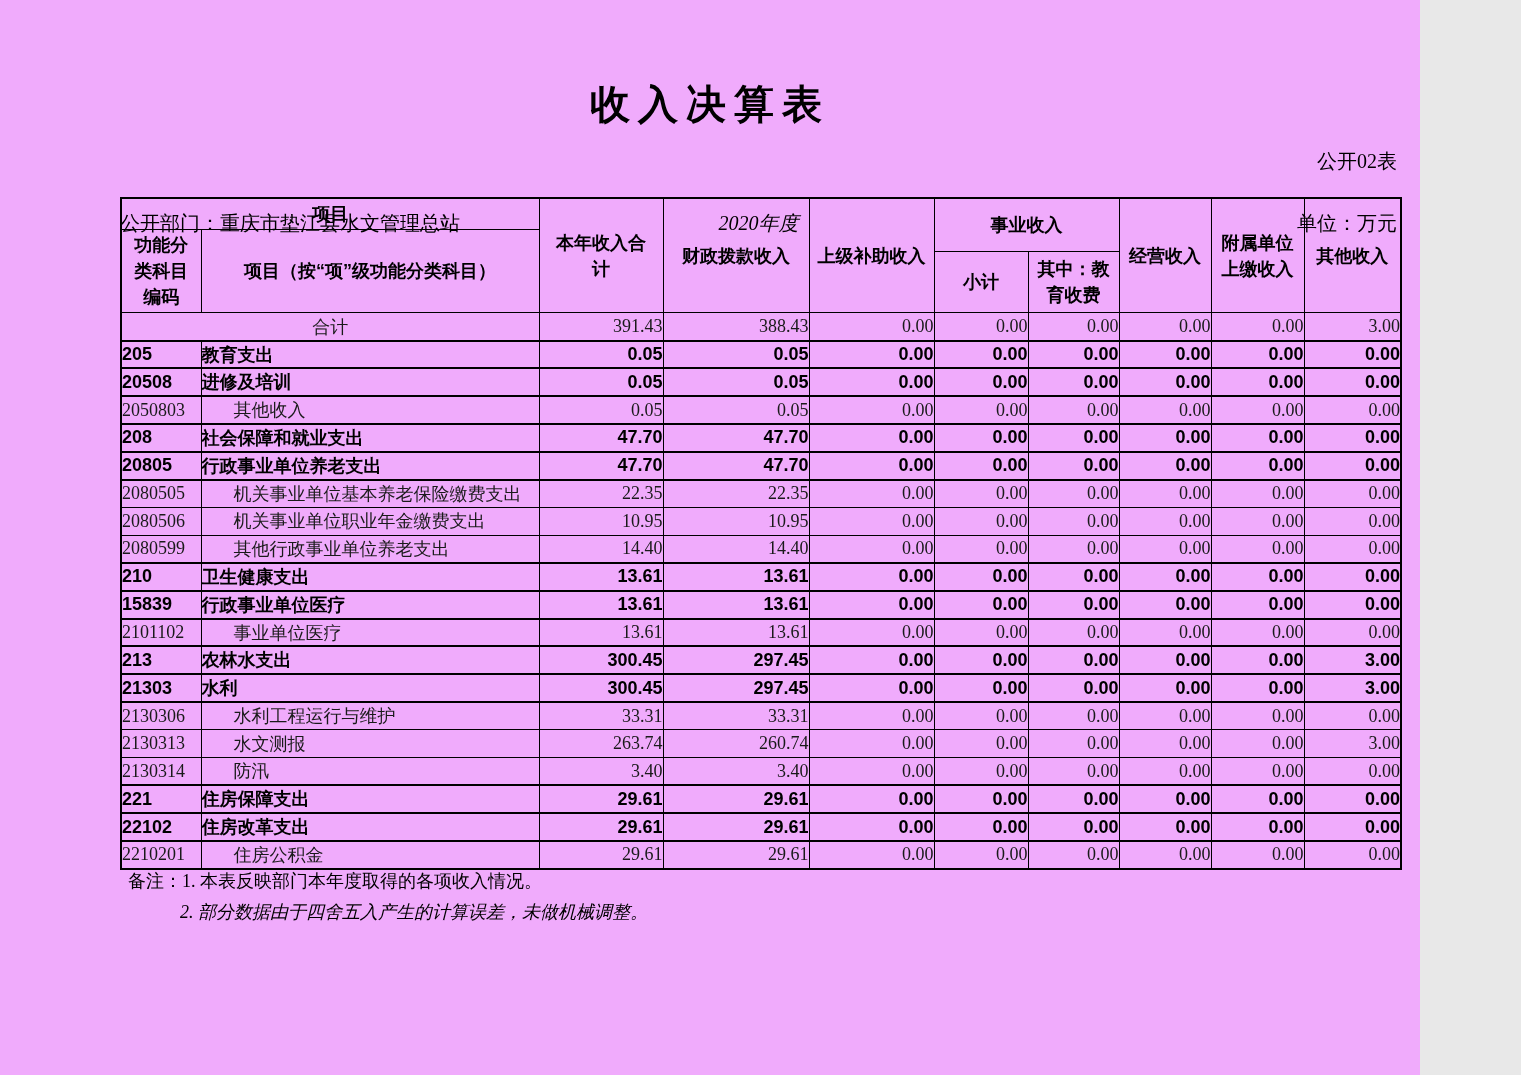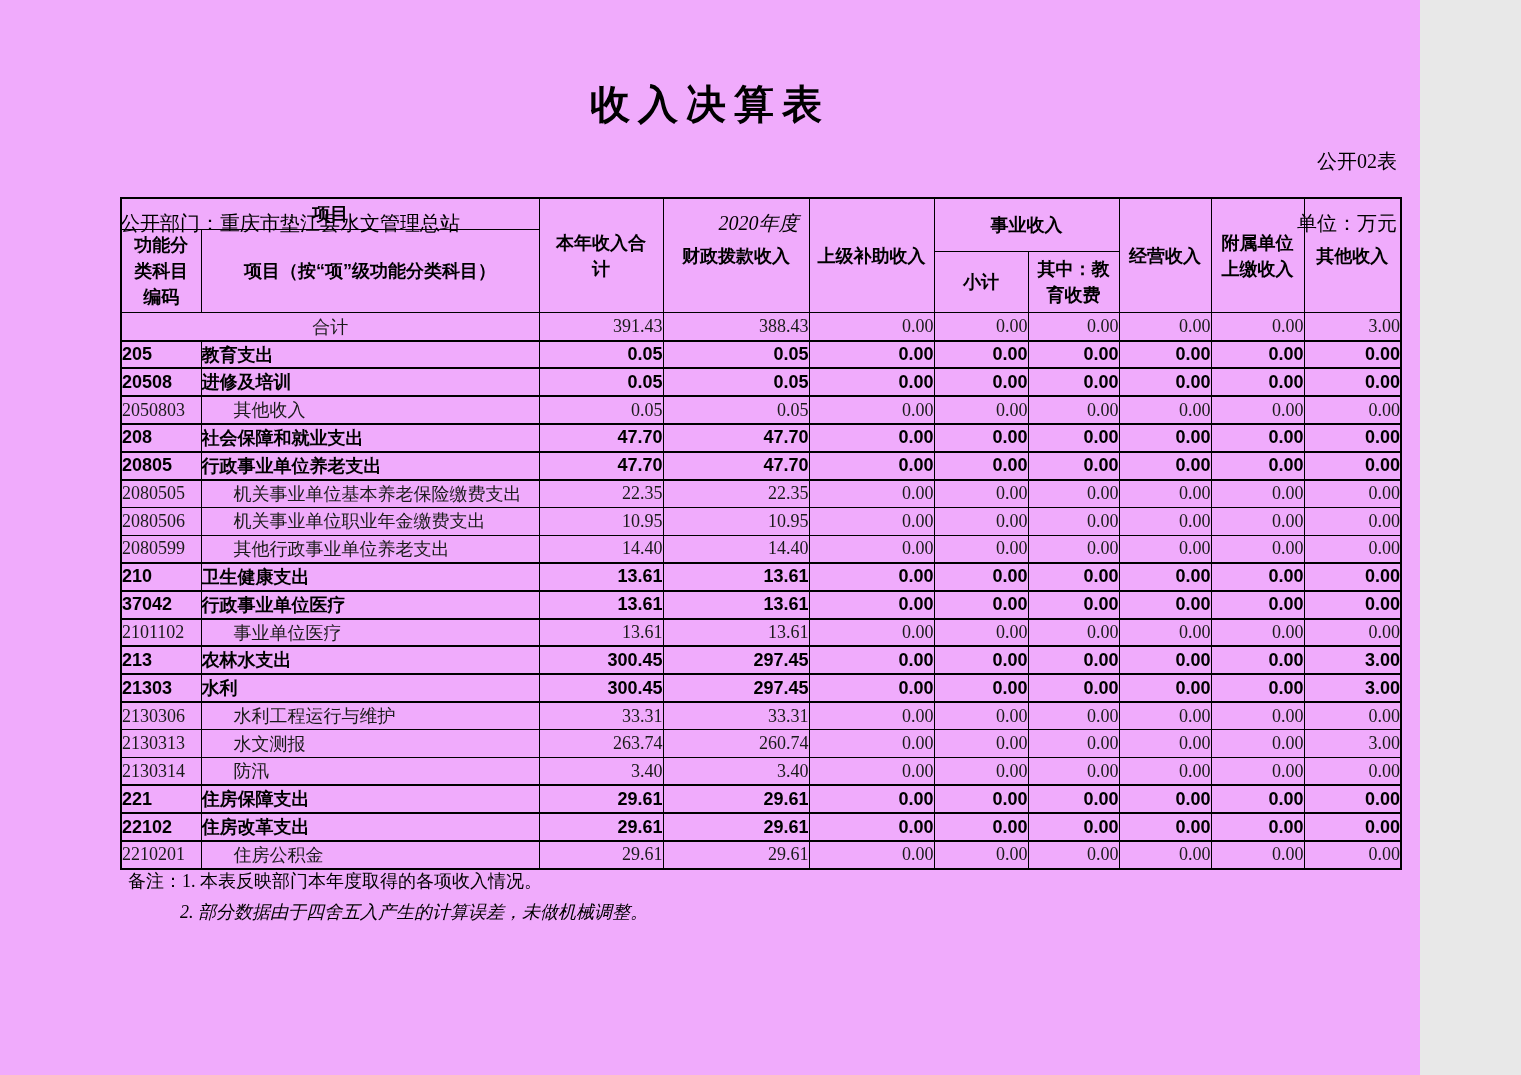--- a/index.html
+++ b/index.html
@@ -216,21 +216,21 @@
           <td class="num">13.61</td>
           <td class="num">13.61</td>
           <td class="num">0.00</td>
           <td class="num">0.00</td>
           <td class="num">0.00</td>
           <td class="num">0.00</td>
           <td class="num">0.00</td>
           <td class="num">0.00</td>
         </tr>
         <tr class="b">
-          <td class="code">37042</td>
+          <td class="code">15839</td>
           <td class="item">行政事业单位医疗</td>
           <td class="num">13.61</td>
           <td class="num">13.61</td>
           <td class="num">0.00</td>
           <td class="num">0.00</td>
           <td class="num">0.00</td>
           <td class="num">0.00</td>
           <td class="num">0.00</td>
           <td class="num">0.00</td>
         </tr>

